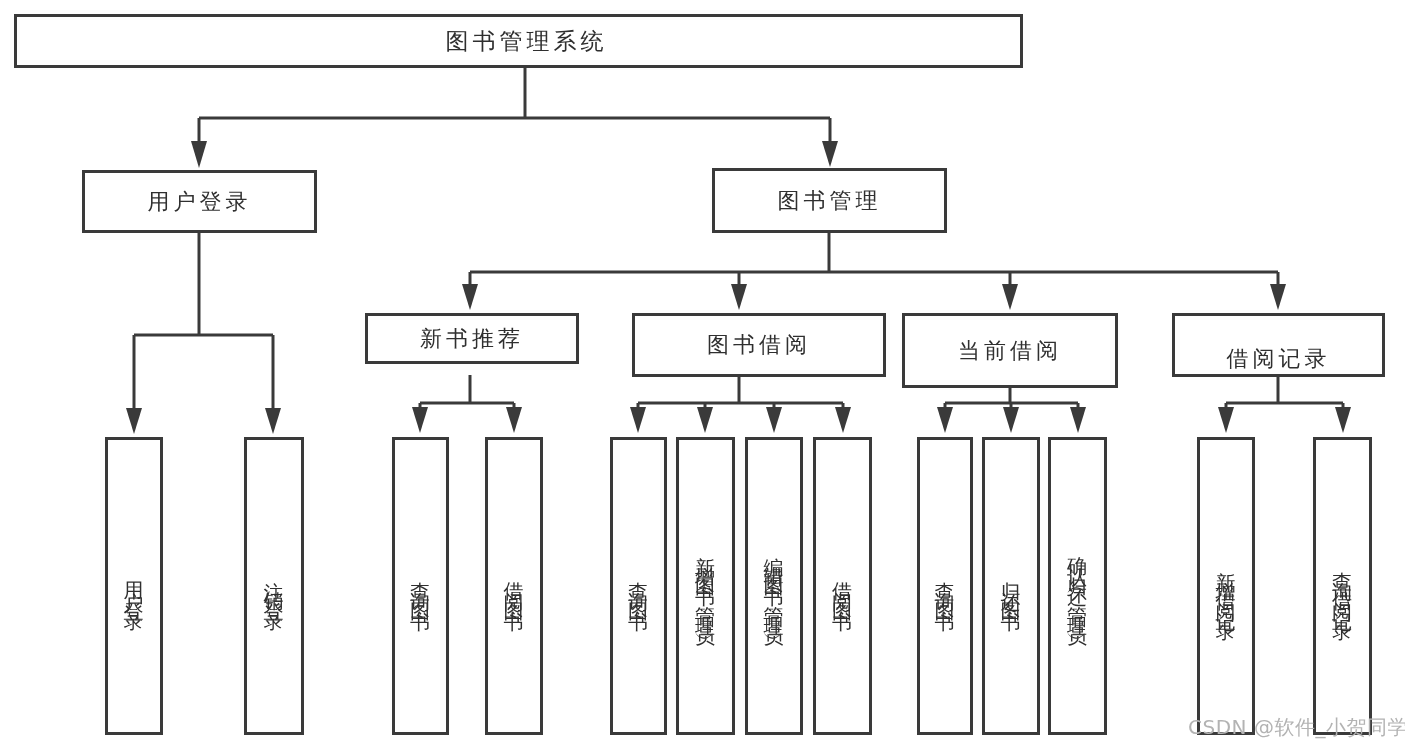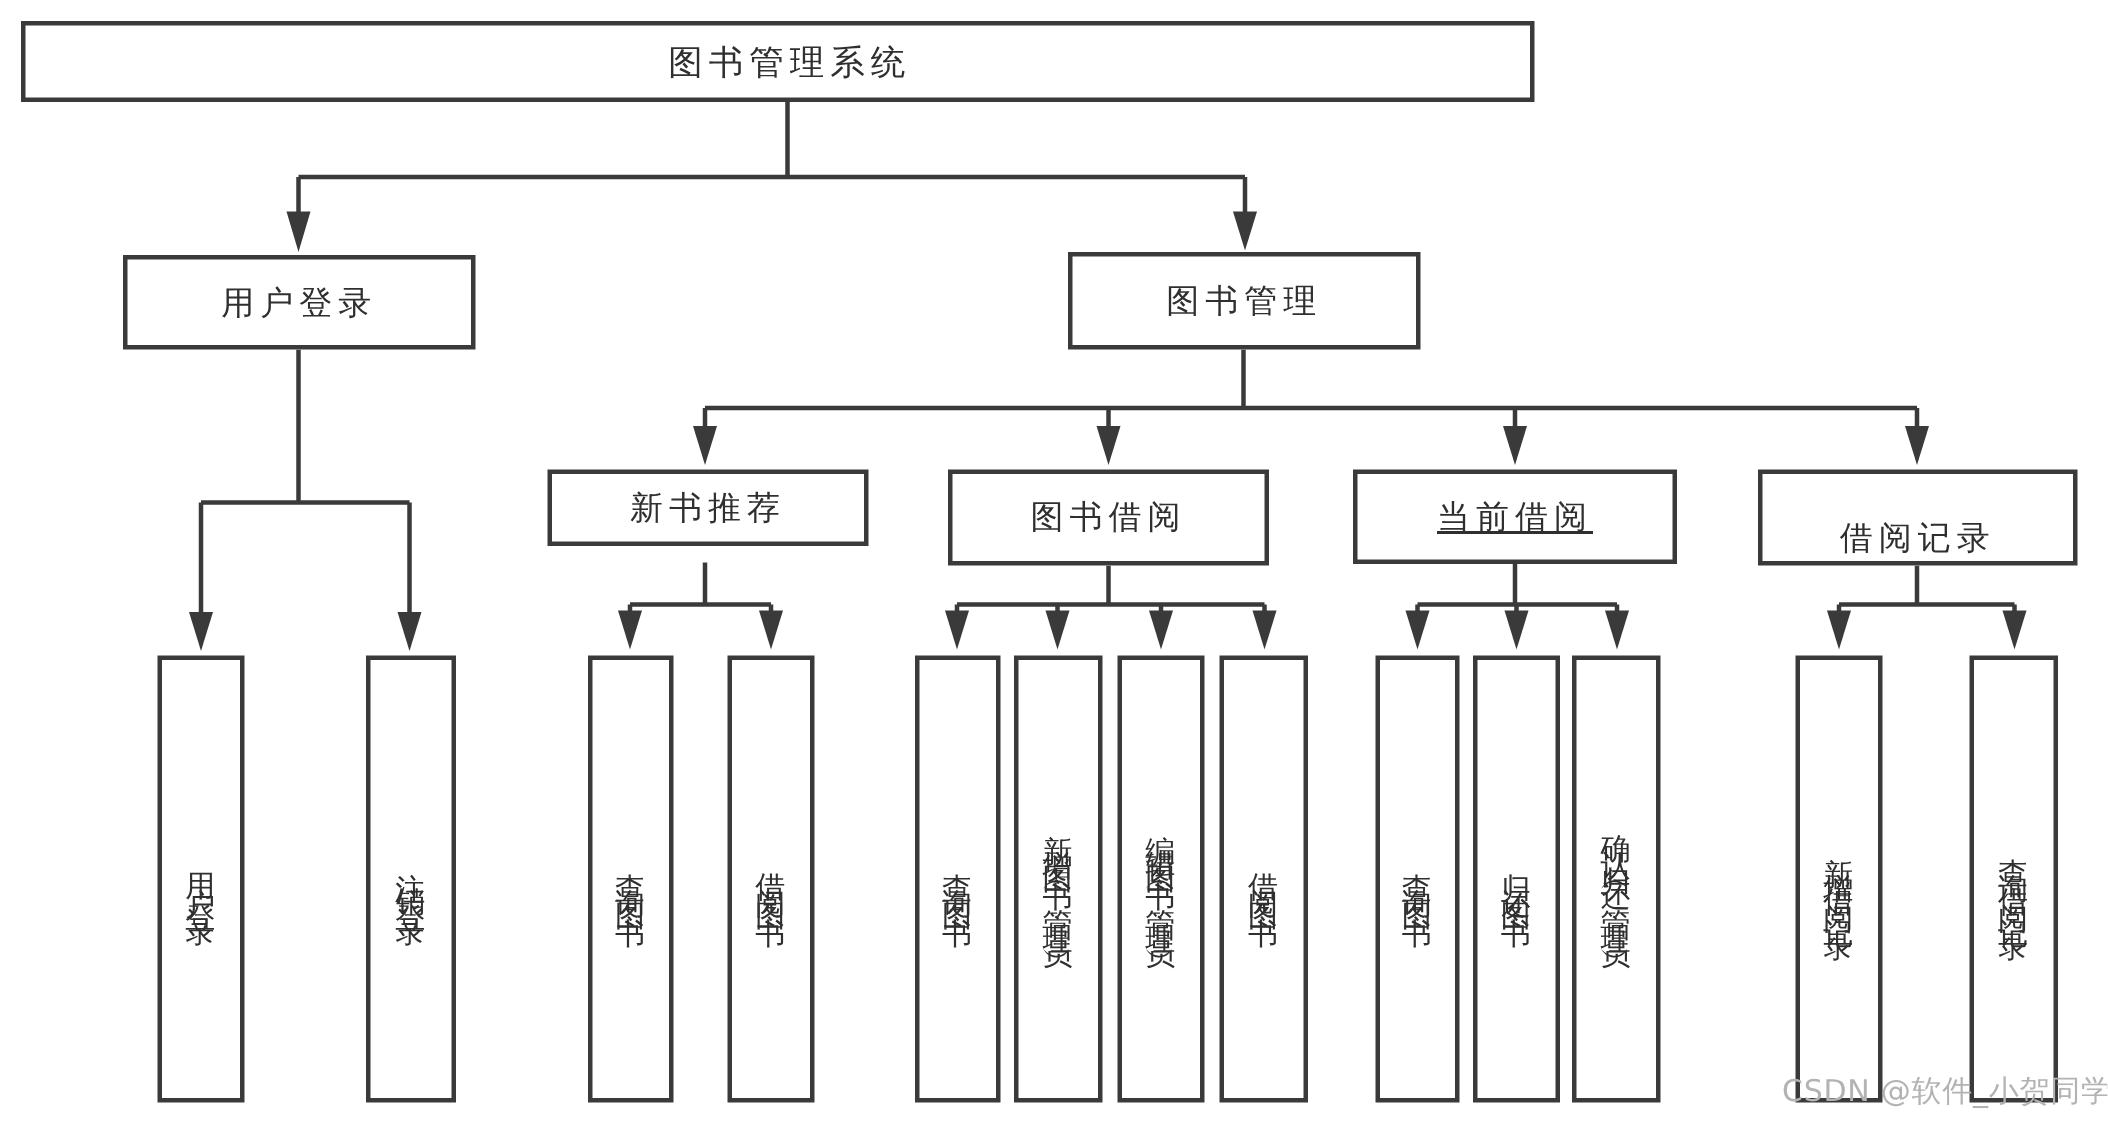--- a/index.html
+++ b/index.html
@@ -149,24 +149,24 @@
   <div class="node" style="left:82px; top:170px; width:235px; height:63px;">
     <span class="lbl">用户登录</span>
   </div>
   <div class="node" style="left:712px; top:168px; width:235px; height:65px;text-align:center;">
     <span class="lbl">图书管理</span>
   </div>
 
   <div class="node" style="left:353px; top:313px; width:214px; height:51px;margin-left:12px;">
     <span class="lbl">新书推荐</span>
   </div>
-  <div class="node" style="left:632px; top:313px; width:214px; height:64px;">
+  <div class="node" style="left:632px; top:313px; width:254px; height:64px;">
     <span class="lbl">图书借阅</span>
   </div>
-  <div class="node" style="left:902px; top:313px; width:216px; height:63px;text-decoration:underline;">
+  <div class="node" style="left:902px; top:313px; width:216px; height:75px;">
     <span class="lbl">当前借阅</span>
   </div>
   <div class="node" style="left:1172px; top:313px; width:213px; height:64px;align-items:flex-end;">
     <span class="lbl">借阅记录</span>
   </div>
 
   <div class="node v" style="left:105px; top:437px; width:58px; height:298px;">
     <span class="lbl">用户登录</span>
   </div>
   <div class="node v" style="left:244px; top:437px; width:60px; height:298px;">

